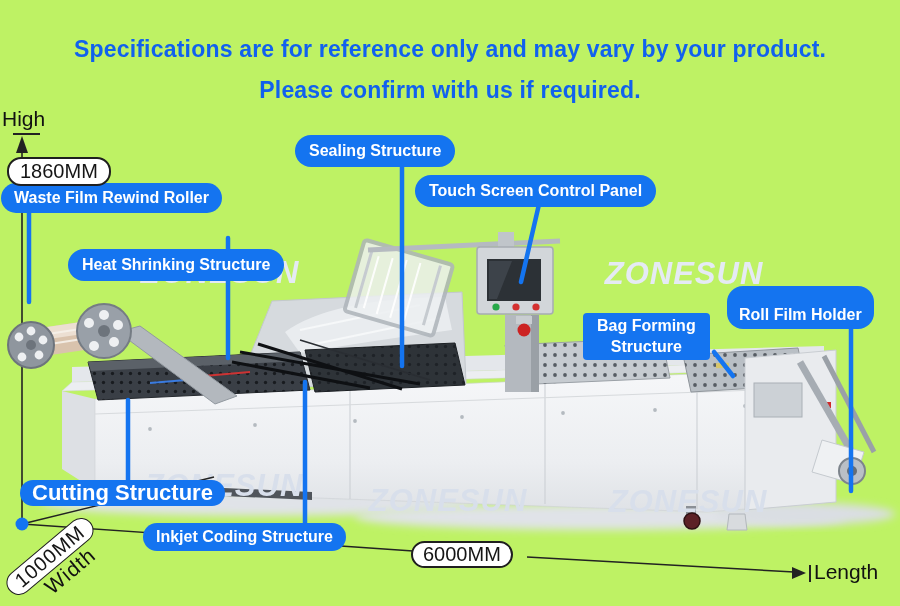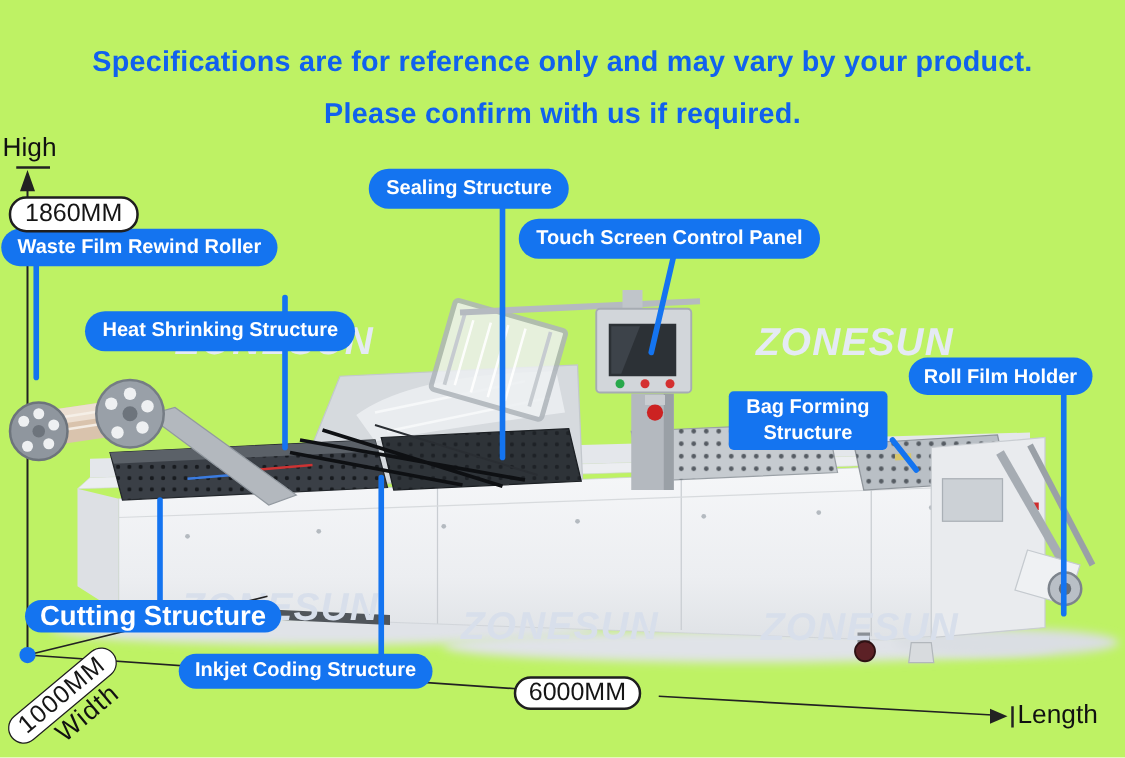--- a/index.html
+++ b/index.html
@@ -194,21 +194,21 @@
       <line x1="128" y1="400" x2="128" y2="500"></line>
       <line x1="305" y1="382" x2="305" y2="530"></line>
     </g>
     <circle cx="22" cy="524" r="6.5" fill="#1474f0"></circle>
   </svg>
 
   <div class="pill" style="left:295px;top:135px;padding:4px 14px 5px;">Sealing Structure</div>
   <div class="pill" style="left:415px;top:175px;padding:4px 14px 5px;">Touch Screen Control Panel</div>
   <div class="pill" style="left:1px;top:183px;">Waste Film Rewind Roller</div>
   <div class="pill" style="left:68px;top:217px;padding:4px 14px 5px;margin-top:32px;">Heat Shrinking Structure</div>
-  <div class="pill" style="left:727px;top:286px;padding:4px 12px 3px;">Roll Film Holder</div>
+  <div class="pill" style="left:727px;top:286px;padding:17px 12px 3px;">Roll Film Holder</div>
   <div class="pill pill2" style="left:583px;top:313px;"><span>Bag Forming</span><br><span>Structure</span></div>
   <div class="pill" style="left:20px;top:480px;padding:1px 12px 2px;font-size:22px;">Cutting Structure</div>
   <div class="pill" style="left:143px;top:523px;padding:2px 13px 3px;">Inkjet Coding Structure</div>
 
   <div class="dimtext" style="left:2px;top:107px;">High</div>
   <div class="dimpill" style="left:7px;top:157px;padding:1px 11px 2px;">1860MM</div>
   <div class="dimpill rot" style="left:-3px;top:544px;border-width:1.5px;">1000MM</div>
   <div class="dimtext rot" style="left:41px;top:559px;">Width</div>
   <div class="dimpill" style="left:411px;top:541px;">6000MM</div>
   <div class="dimtext" style="left:814px;top:560px;">Length</div>

